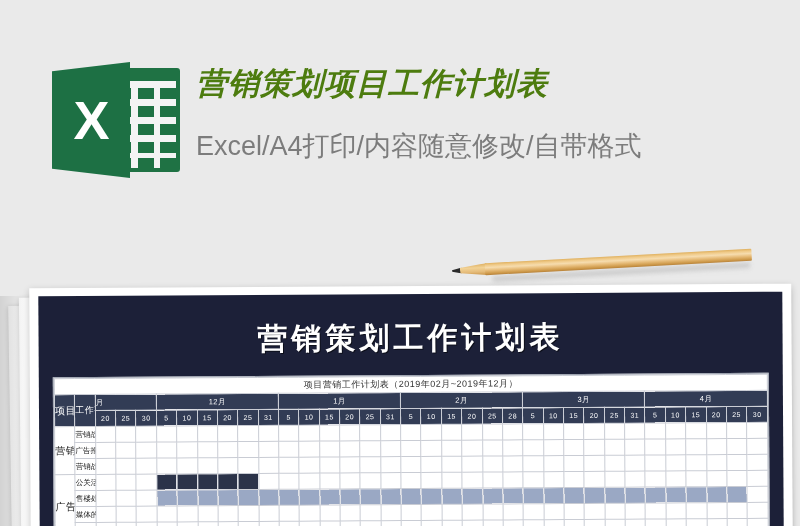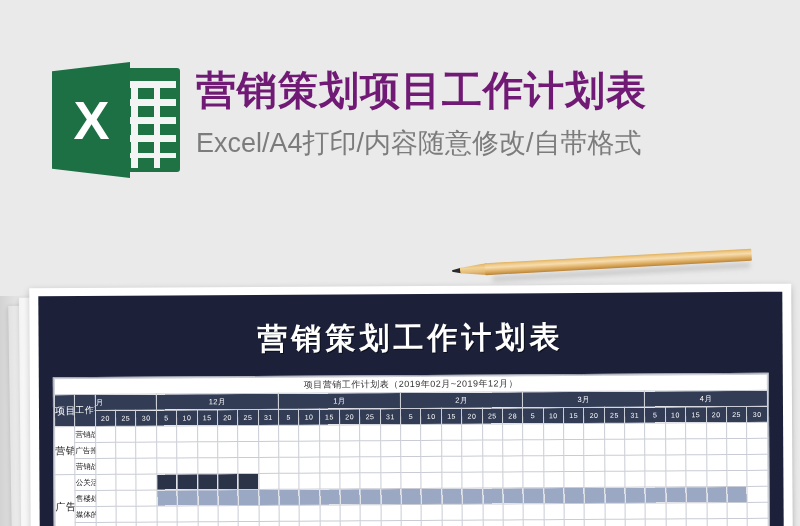--- a/index.html
+++ b/index.html
@@ -74,29 +74,30 @@
     width: 12px; height: 104px;
     background: #d0d0d0;
     z-index: 1;
   }
 
   .brand-text {
     margin-left: 16px;
     padding-top: 2px;
   }
   .brand-title {
-    font-size: 40px;
+    font-size: 31px;
     font-weight: bold;
-    color: #701a75;
+    color: #4d7c0f;
     letter-spacing: 1px;
     line-height: 1.3;
     white-space: nowrap;
+    font-style: italic;
   }
   .brand-sub {
-    margin-top: 9px;
+    margin-top: 24px;
     font-size: 27px;
     color: #7c7c7c;
     letter-spacing: 0px;
     white-space: nowrap;
     font-weight: 300;
   }
 
   
   .pencil {
     position: absolute;

